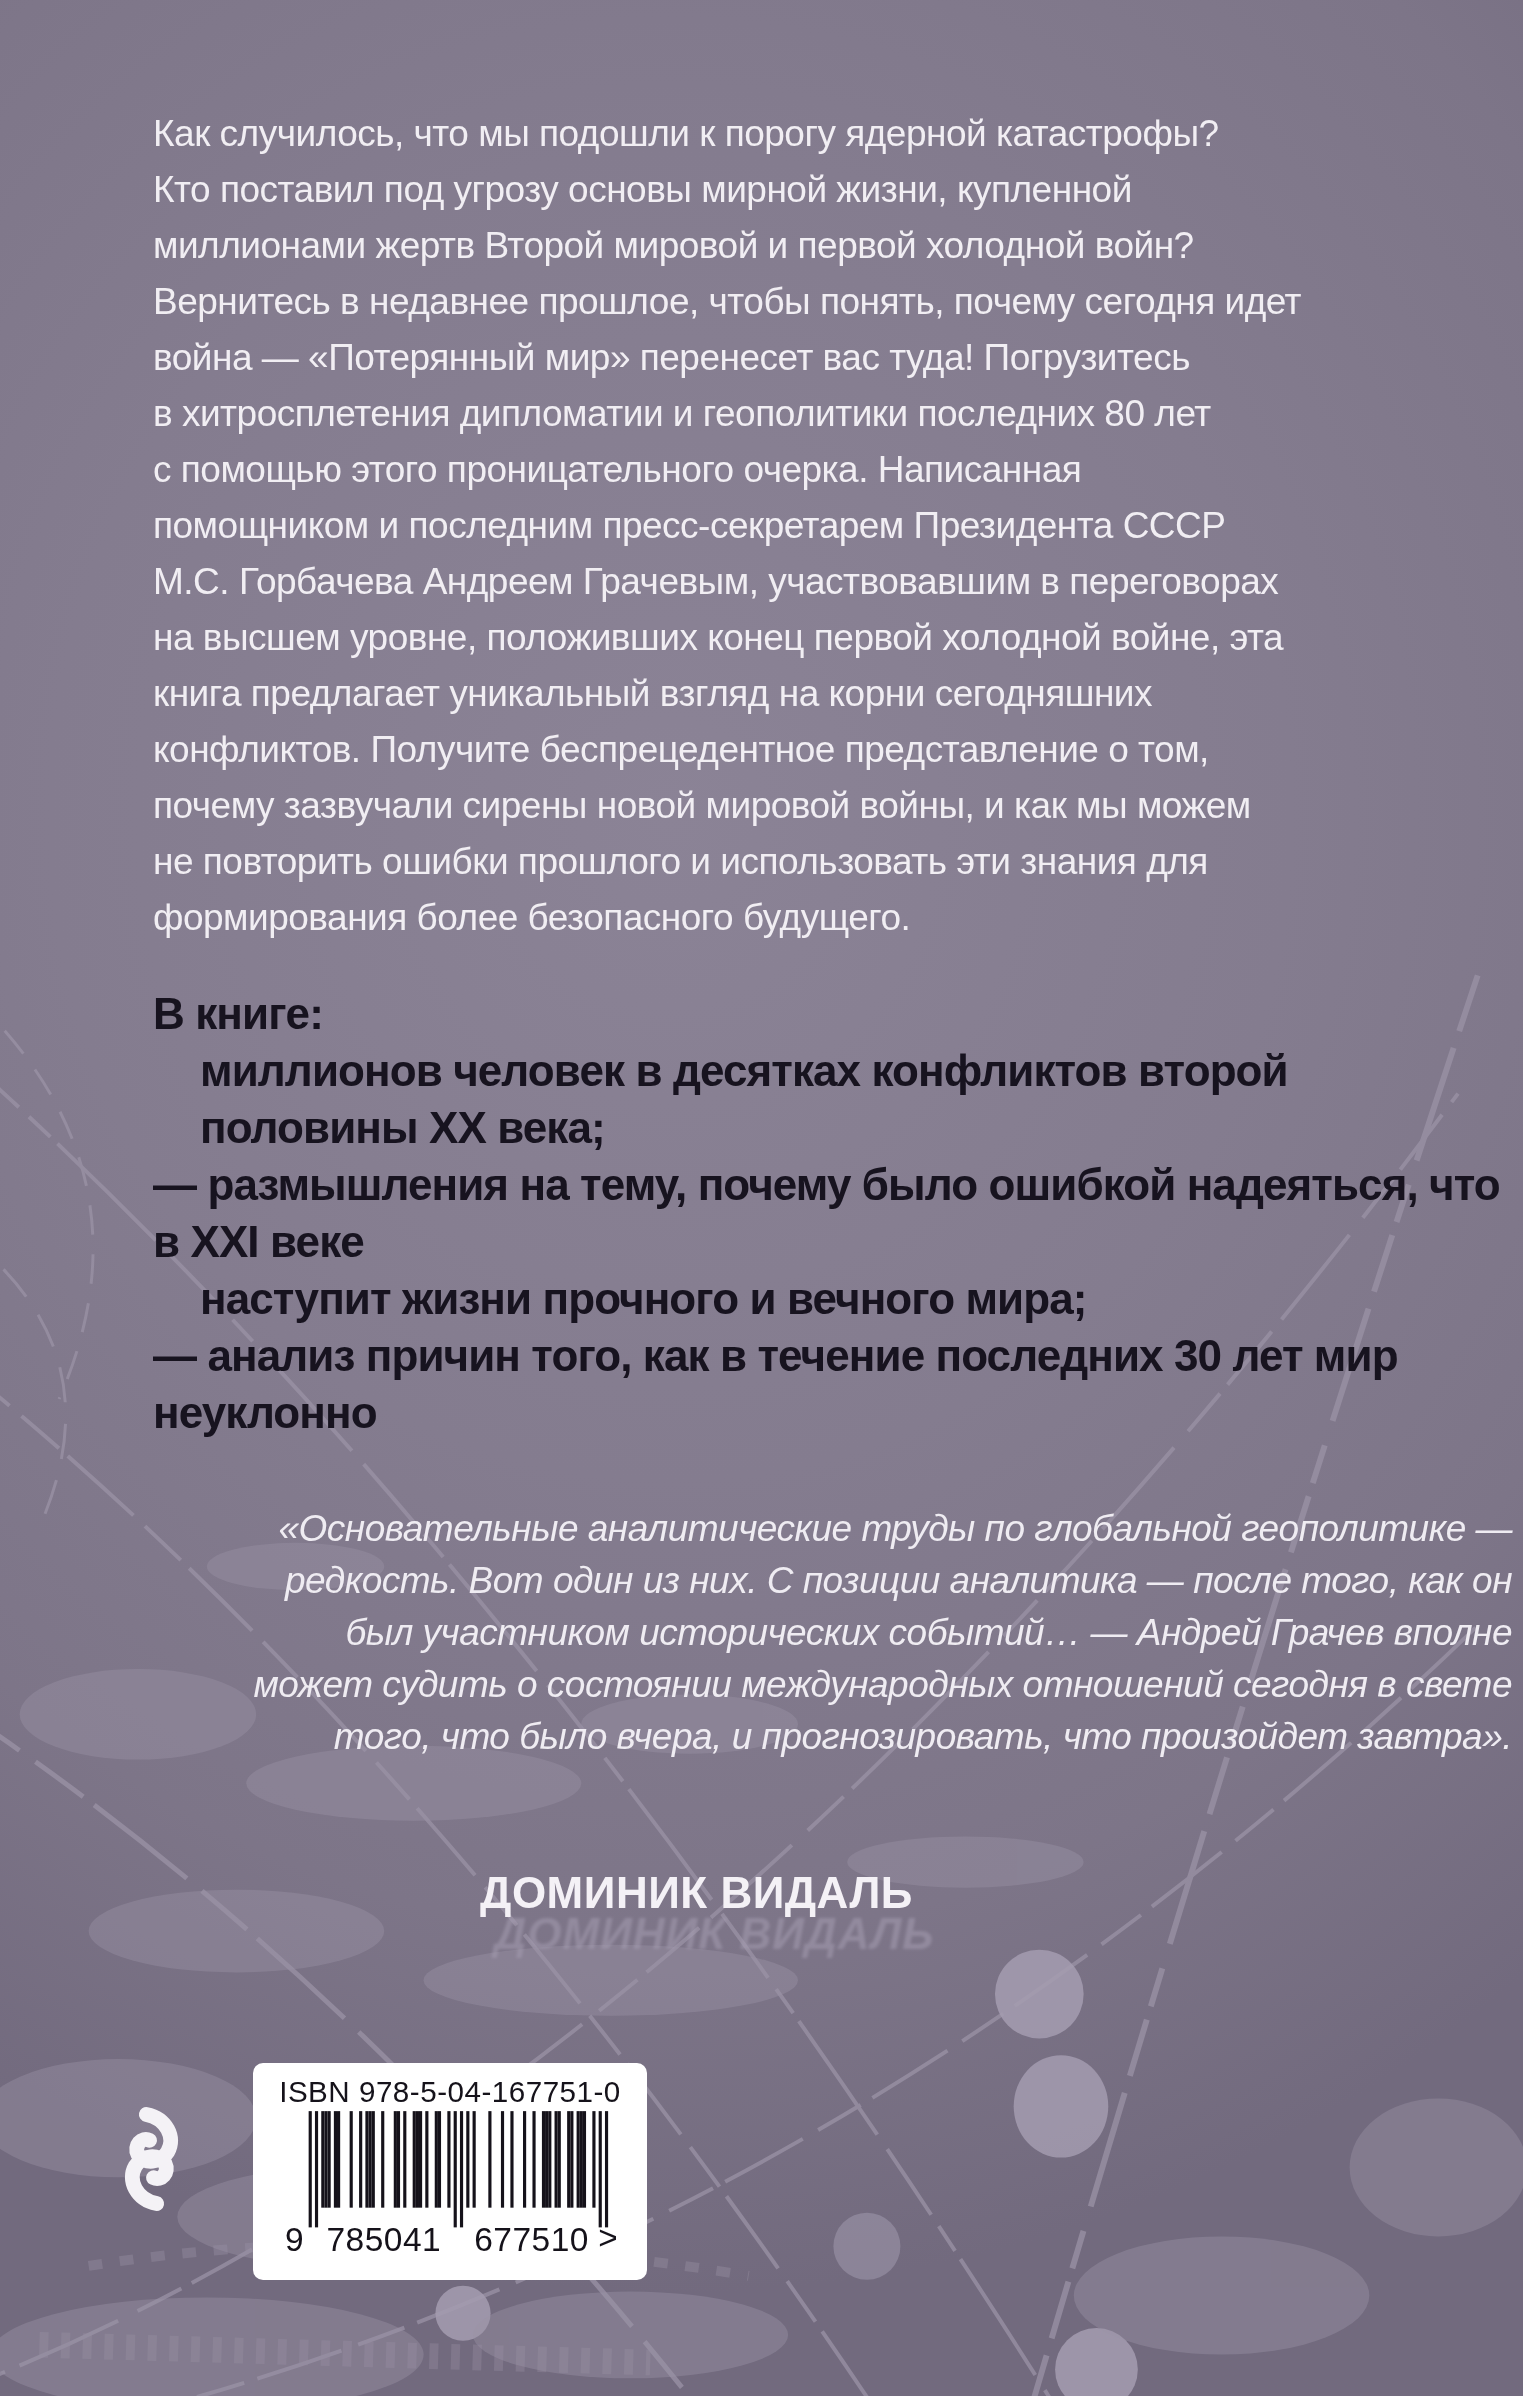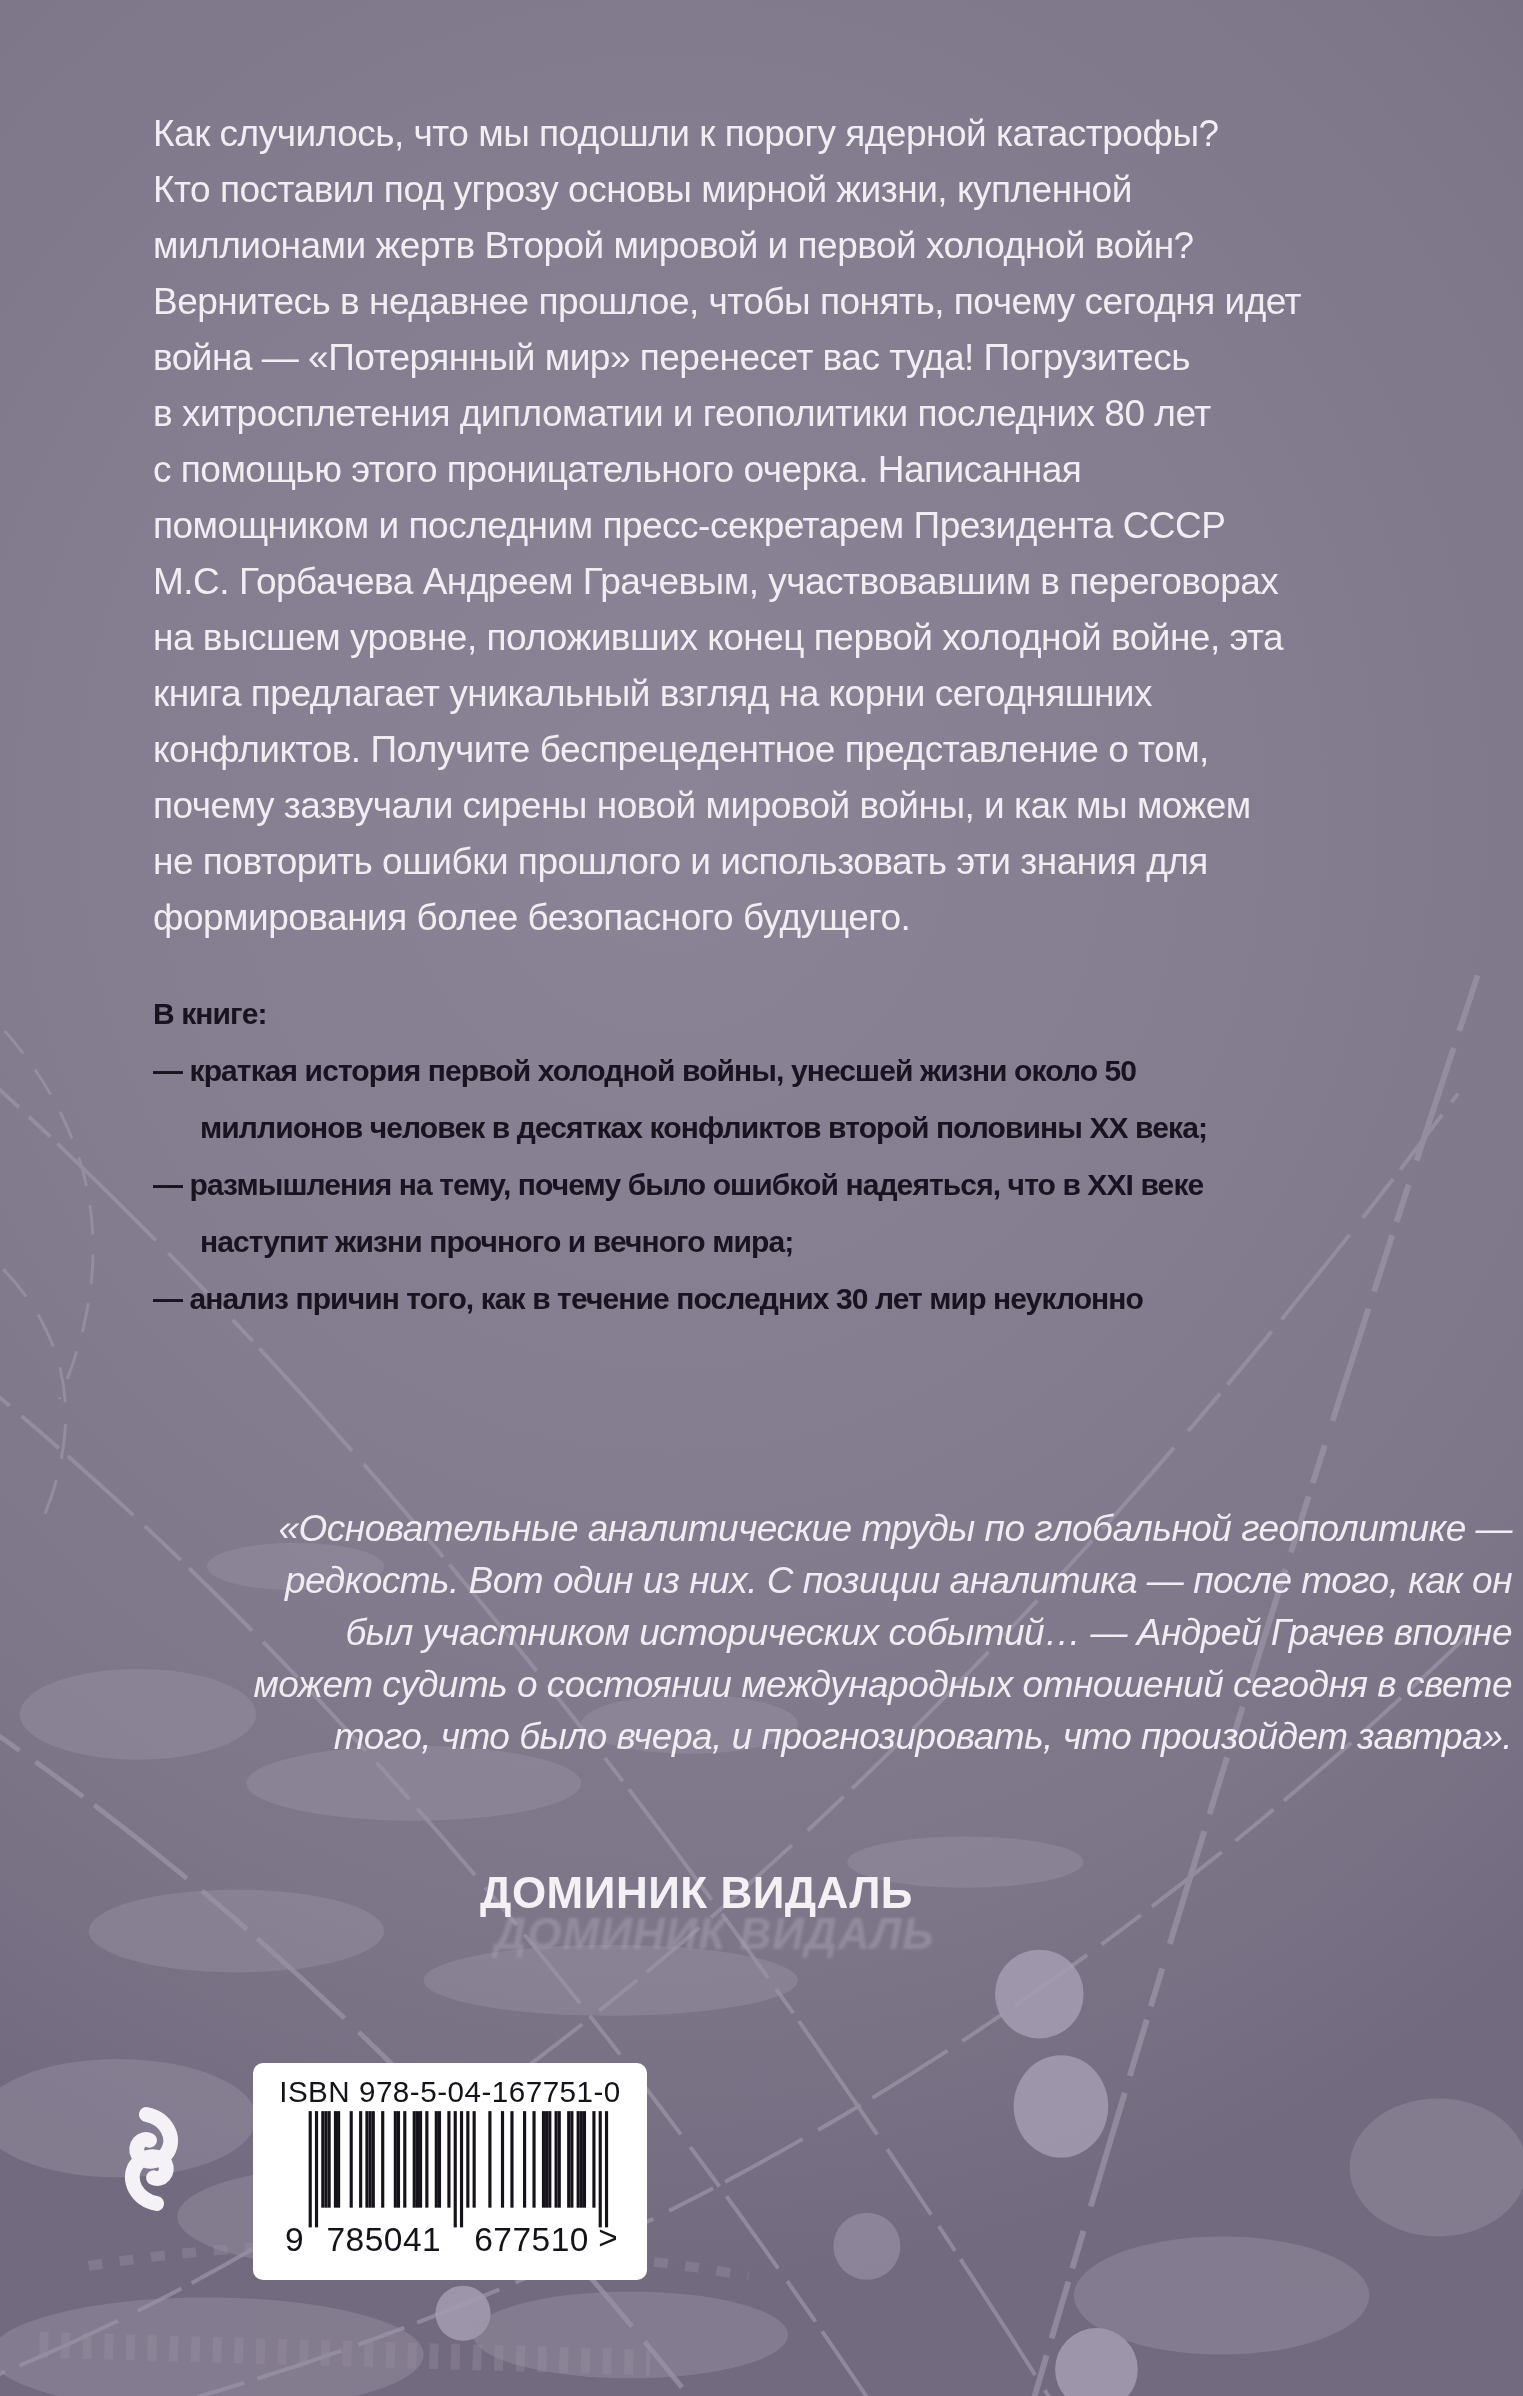--- a/index.html
+++ b/index.html
@@ -10,21 +10,21 @@
       radial-gradient(ellipse 1379px 1478px at 44% 34%, #8b8396 0%, #847c8f 45%, #7d7588 76%, #726a7e 100%);
   }
   .texture{position:absolute;left:0;top:936px;width:1524px;height:1461px;}
   .txt{position:absolute;left:145px;color:#f1eef3;margin-left:8px;}
   .paragraph{
     top:106px;width:1350px;
     font-size:37px;line-height:56px;letter-spacing:-0.5px;
     white-space:pre-line;font-weight:400;
   }
   .inbook{top:985px;width:1359px;color:#17131f;font-weight:bold;
-    font-size:30px;line-height:57px;letter-spacing:-0.9px;}
+    font-size:44px;line-height:57px;letter-spacing:-0.9px;}
   .inbook .wrap2{padding-left:47px;}
   .quote{
     top:1503px;width:1359px;font-style:italic;
     font-size:37px;line-height:52px;letter-spacing:-0.5px;
     white-space:pre-line;color:#efecf2;text-align:right;
   }
   .attrib{position:absolute;left:145px;width:1103px;text-align:center;color:#f4f1f6;z-index:3;}
   .attrib-name{top:1868px;font-size:44px;font-weight:bold;letter-spacing:0.5px;}
   .attrib-src{top:1931px;font-size:40px;font-weight:bold;font-style:italic;}
   .ghost-echo{
@@ -99,21 +99,20 @@
 на высшем уровне, положивших конец первой холодной войне, эта
 книга предлагает уникальный взгляд на корни сегодняшних
 конфликтов. Получите беспрецедентное представление о том,
 почему зазвучали сирены новой мировой войны, и как мы можем
 не повторить ошибки прошлого и использовать эти знания для
 формирования более безопасного будущего.</div>
 
   <div class="txt inbook">
     <div>В книге:</div>
     <div>
-      <div>— краткая история первой холодной войны, унесшей жизни около 50</div>
       <div class="wrap2">миллионов человек в десятках конфликтов второй половины XX века;</div>
     </div>
     <div>
       <div>— размышления на тему, почему было ошибкой надеяться, что в XXI веке</div>
       <div class="wrap2">наступит жизни прочного и вечного мира;</div>
     </div>
     <div>
       <div>— анализ причин того, как в течение последних 30 лет мир неуклонно</div>
     </div>
   </div>

